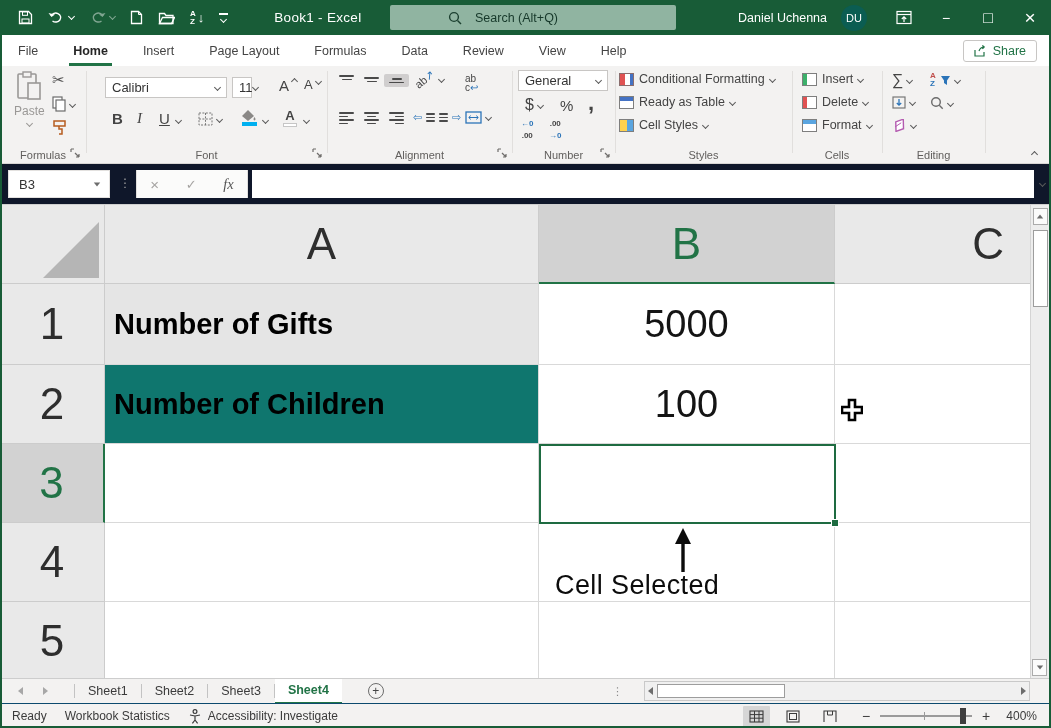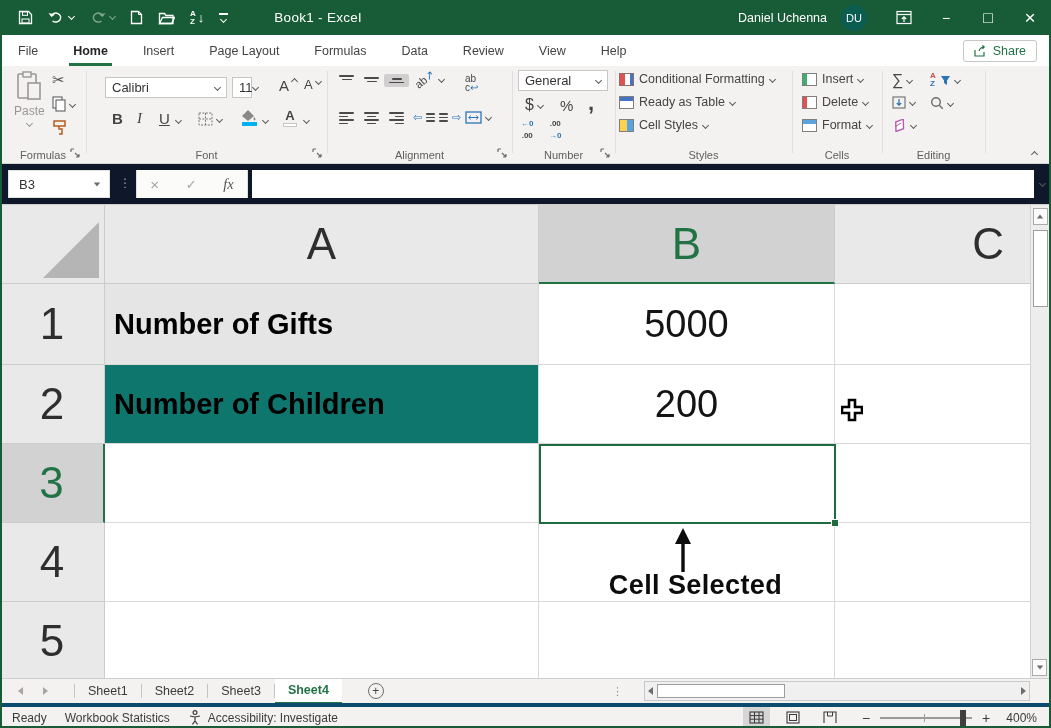--- a/index.html
+++ b/index.html
@@ -54,39 +54,39 @@
 
 .gridarea{position:absolute;top:204px;left:0;right:0;height:474px;background:#fff;border-top:1px solid #cfcfcf;overflow:hidden;z-index:5}
 .hdr{position:absolute;background:#e9e9e9;display:flex;align-items:center;justify-content:center;color:#2e2e2e;border-right:1px solid #cccccc;border-bottom:1px solid #cccccc;font-size:44px;font-weight:400}
 .hdr.sel{background:#d2d2d2;color:#217346}
 .corner{left:0;top:0;width:105px;height:79px}
 .cell{position:absolute;background:#fff;border-right:1px solid #d9d9d9;border-bottom:1px solid #d9d9d9;display:flex;align-items:center}
 .cval{justify-content:center;font-size:38px;color:#141414}
 .clabel{padding-left:9px;font-weight:700;font-size:29px;color:#000}
 .selbox{position:absolute;left:539px;top:239px;width:297px;height:80px;border:2px solid #1e6b41;z-index:6}
 .handle{position:absolute;right:-5px;bottom:-5px;width:8px;height:8px;background:#1e6b41;border:1.5px solid #fff}
-.annot{position:absolute;left:539px;top:365px;width:297px;text-align:center;font-weight:700;font-size:27px;color:#0c0c0c;letter-spacing:.4px;padding-left:16px;z-index:6}
+.annot{position:absolute;left:539px;top:365px;width:297px;text-align:left;font-weight:400;font-size:27px;color:#0c0c0c;letter-spacing:.4px;padding-left:16px;z-index:6}
 .vscroll{position:absolute;left:1030px;top:0;width:19px;height:474px;background:#ededed;border-left:1px solid #d4d4d4}
 .sbtn{width:15px;height:17px;margin:3px auto 0;background:#fbfbfb;border:1px solid #ababab;display:flex;align-items:center;justify-content:center}
 .vthumb{position:absolute;left:2px;top:25px;width:15px;height:77px;background:#fff;border:1px solid #9d9d9d}
 .tri{width:0;height:0;display:inline-block}
 .tu{border-left:4px solid transparent;border-right:4px solid transparent;border-bottom:5px solid #6d6d6d}
 .td{border-left:4px solid transparent;border-right:4px solid transparent;border-top:5px solid #6d6d6d}
 .tl{border-top:4px solid transparent;border-bottom:4px solid transparent;border-right:5px solid #a7a7a7}
 .tr{border-top:4px solid transparent;border-bottom:4px solid transparent;border-left:5px solid #a7a7a7}
 
 .sheetbar{position:absolute;top:678px;left:0;right:0;height:25px;background:#f3f2f1;border-top:1px solid #cdcdcd;display:flex;align-items:center;font-size:12.5px;color:#3b3b3b;z-index:7}
 .stab{height:25px;display:flex;align-items:center;padding:0 13px;white-space:nowrap}
 .stab.active{background:#fff;color:#217346;font-weight:700;border-bottom:2px solid #217346}
 .ssep{width:1px;height:14px;background:#c3c3c3}
 .pluscirc{width:16px;height:16px;border:1px solid #6d6d6d;border-radius:50%;display:flex;align-items:center;justify-content:center;font-size:12px;color:#444;margin-left:26px;line-height:0}
 .hscroll{position:absolute;left:644px;top:2px;width:386px;height:20px;background:#f0f0f0;border:1px solid #c9c9c9;display:flex;align-items:center;padding:0 3px}
 .hthumb{margin-left:4px;width:128px;height:14px;background:#fff;border:1px solid #9d9d9d}
 
-.statusbar{position:absolute;top:703px;left:0;right:0;height:25px;background:#f3f2f1;border-top:4px solid #0c4a6e;display:flex;align-items:center;font-size:12px;color:#3b3b3b;padding-left:12px;gap:18px;z-index:7}
+.statusbar{position:absolute;top:703px;left:0;right:0;height:25px;background:#f3f2f1;border-top:1px solid #0c4a6e;display:flex;align-items:center;font-size:12px;color:#3b3b3b;padding-left:12px;gap:18px;z-index:7}
 .sright{margin-left:auto;display:flex;align-items:center;gap:10px;margin-right:14px}
 .vic{width:27px;height:21px;display:flex;align-items:center;justify-content:center;border-radius:1px}
 .vic.active{background:#d6d6d6}
 .ztrack{position:relative;width:92px;height:2px;background:#9a9a9a}
 .ztick{position:absolute;left:44px;top:-3px;width:1px;height:8px;background:#9a9a9a}
 .zthumb{position:absolute;left:80px;top:-7px;width:6px;height:16px;background:#3f3f3f}
 .cursor{position:absolute;left:841px;top:398px;z-index:99}
 svg{display:block}
 </style>
 </head>
@@ -137,20 +137,29 @@
           <span style="font-size:13px;margin-left:2px">↓</span>
         </span>
       <span class="qi">
           <span style="display:inline-flex;flex-direction:column;align-items:center;gap:2px">
             <i style="width:9px;height:1.5px;background:#fff"></i>
             <span class="tchev" style="margin:0"></span>
           </span>
         </span>
     </div>
     <div class="apptitle">Book1  -  Excel</div>
+    <div class="searchbox">
+      <span>
+          <svg width="14" height="14" viewBox="0 0 14 14">
+            <circle cx="6" cy="6" r="4.4" fill="none" stroke="#1c4030" stroke-width="1.4"></circle>
+            <path d="M9.5 9.5 l3.5 3.5" stroke="#1c4030" stroke-width="1.4"></path>
+          </svg>
+        </span>
+      <span>Search (Alt+Q)</span>
+    </div>
     <div class="userarea">
       <span class="username">Daniel Uchenna</span>
       <span class="avatar">DU</span>
       <span class="wbtn">
           <svg width="16" height="15" viewBox="0 0 16 15">
             <rect x="1" y="1.5" width="14" height="12" fill="none" stroke="#fff" stroke-width="1.2"></rect>
             <path d="M1 4.5h14" stroke="#fff" stroke-width="1.2"></path>
             <path d="M8 12 v-5 M5.8 9 l2.2-2.2 L10.2 9" fill="none" stroke="#fff" stroke-width="1.2"></path>
           </svg>
         </span>
@@ -479,21 +488,21 @@
     <div class="hdr" style="left:0;top:79px;width:105px;height:81px">1</div>
     <div class="hdr" style="left:0;top:160px;width:105px;height:79px">2</div>
     <div class="hdr sel" style="left:0;top:239px;width:105px;height:79px;border-right:2px solid #217346">3</div>
     <div class="hdr" style="left:0;top:318px;width:105px;height:79px">4</div>
     <div class="hdr" style="left:0;top:397px;width:105px;height:77px;border-bottom:none">5</div>
 
     <div class="cell clabel" style="left:105px;top:79px;width:434px;height:81px;background:#e5e5e5">Number of Gifts</div>
     <div class="cell cval" style="left:539px;top:79px;width:296px;height:81px">5000</div>
     <div class="cell" style="left:835px;top:79px;width:195px;height:81px;border-right:none"></div>
     <div class="cell clabel" style="left:105px;top:160px;width:434px;height:79px;background:#0f766e">Number of Children</div>
-    <div class="cell cval" style="left:539px;top:160px;width:296px;height:79px">200</div>
+    <div class="cell cval" style="left:539px;top:160px;width:296px;height:79px">100</div>
     <div class="cell" style="left:835px;top:160px;width:195px;height:79px;border-right:none"></div>
     <div class="cell" style="left:105px;top:239px;width:434px;height:79px"></div>
     <div class="cell" style="left:539px;top:239px;width:296px;height:79px"></div>
     <div class="cell" style="left:835px;top:239px;width:195px;height:79px;border-right:none"></div>
     <div class="cell" style="left:105px;top:318px;width:434px;height:79px"></div>
     <div class="cell" style="left:539px;top:318px;width:296px;height:79px"></div>
     <div class="cell" style="left:835px;top:318px;width:195px;height:79px;border-right:none"></div>
     <div class="cell" style="left:105px;top:397px;width:434px;height:77px"></div>
     <div class="cell" style="left:539px;top:397px;width:296px;height:77px"></div>
     <div class="cell" style="left:835px;top:397px;width:195px;height:77px;border-right:none"></div>

